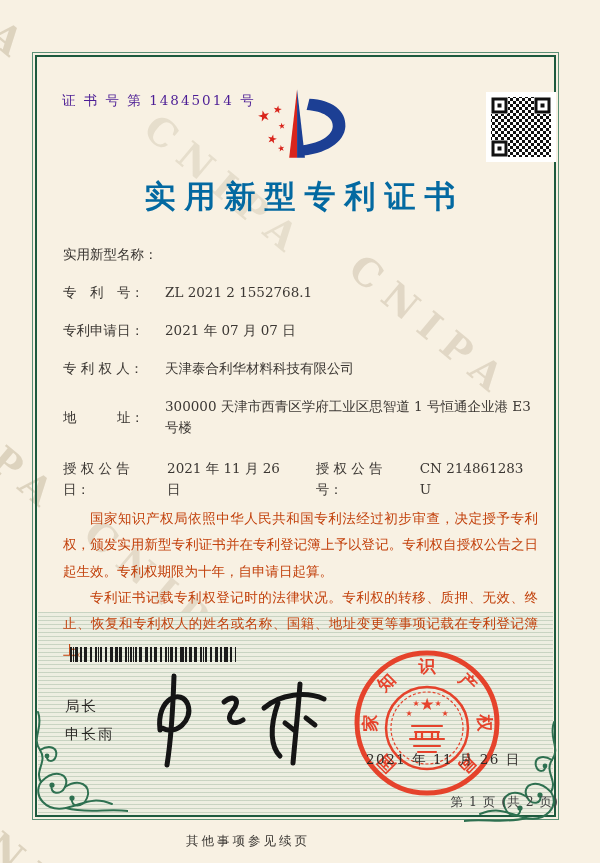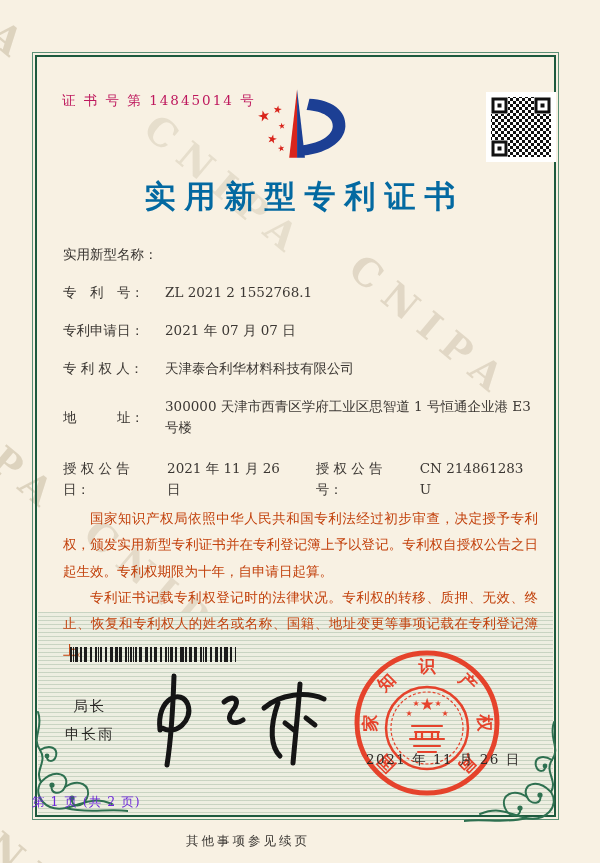--- a/index.html
+++ b/index.html
@@ -27,21 +27,21 @@
   
   .stripes {
     position:absolute; left:38px; top:612px; width:515px; height:206px;
     background-color:#edeee1;
     background-image:repeating-linear-gradient(180deg,
       rgba(115,150,120,0.30) 0 1px, rgba(255,255,255,0) 1px 4px);
     z-index:2;
   }
   .cert-no {
     position:absolute; left:62px; top:92px; font-size:13.5px;
-    letter-spacing:2px; color:#be185d; z-index:3;
+    letter-spacing:2px; color:#4c1d95; z-index:3;
   }
   .logo { position:absolute; left:242px; top:84px; z-index:3; }
   .qr { position:absolute; left:486px; top:92px; z-index:3; }
   .title {
     position:absolute; left:0; top:176px; width:100%; text-align:center;
     font-size:31px; font-weight:bold; letter-spacing:9px; padding-left:9px;
     color:#0369a1; z-index:3;
   }
   .fields { position:absolute; left:63px; top:244px; width:476px; z-index:3; font-size:13.5px; }
   .frow { display:flex; align-items:center; line-height:21px; margin-bottom:17px; }
@@ -58,32 +58,32 @@
   .paragraphs p { text-indent:2em; }
   .barcode {
     position:absolute; left:70px; top:647px; width:166px; height:15px; z-index:3;
     background-image:
       repeating-linear-gradient(90deg,#1c1c1c 0 2px,transparent 2px 5px),
       repeating-linear-gradient(90deg,#1c1c1c 0 1px,transparent 1px 7px),
       repeating-linear-gradient(90deg,transparent 0 3px,#1c1c1c 3px 4px,transparent 4px 11px);
   }
   .signer {
     position:absolute; left:65px; top:697px; z-index:3;
-    font-family:"Liberation Sans", sans-serif; font-size:14.5px; color:#2c2a27;text-align:center;
+    font-family:"Liberation Sans", sans-serif; font-size:14.5px; color:#2c2a27;
   }
   .signer div { margin-bottom:9px; letter-spacing:2px; }
   .signature { position:absolute; left:128px; top:668px; z-index:3; }
   .seal { position:absolute; left:352px; top:648px; z-index:4; opacity:0.93; }
   .seal-date {
     position:absolute; left:366px; top:751px; z-index:5; font-size:13.5px;
     letter-spacing:1.5px; color:#2e2b28;
   }
   .page-num {
-    position:absolute; left:32px; top:794px; width:527px; text-align:left;
-    font-size:12.5px; letter-spacing:1px; z-index:3; color:#6d28d9;
+    position:absolute; left:32px; top:794px; width:527px; text-align:right;
+    font-size:12.5px; letter-spacing:1px; z-index:3; color:#404040;
   }
   .footer-note {
     position:absolute; left:0; top:833px; width:496px; text-align:center;
     font-size:12.5px; letter-spacing:3px; color:#3a3733; z-index:3;
   }
   .flourish { position:absolute; z-index:3; }
   .flourish-left { left:26px; top:710px; }
   .flourish-right { left:464px; top:720px; transform:scaleX(-1); }
 </style>
 </head>

